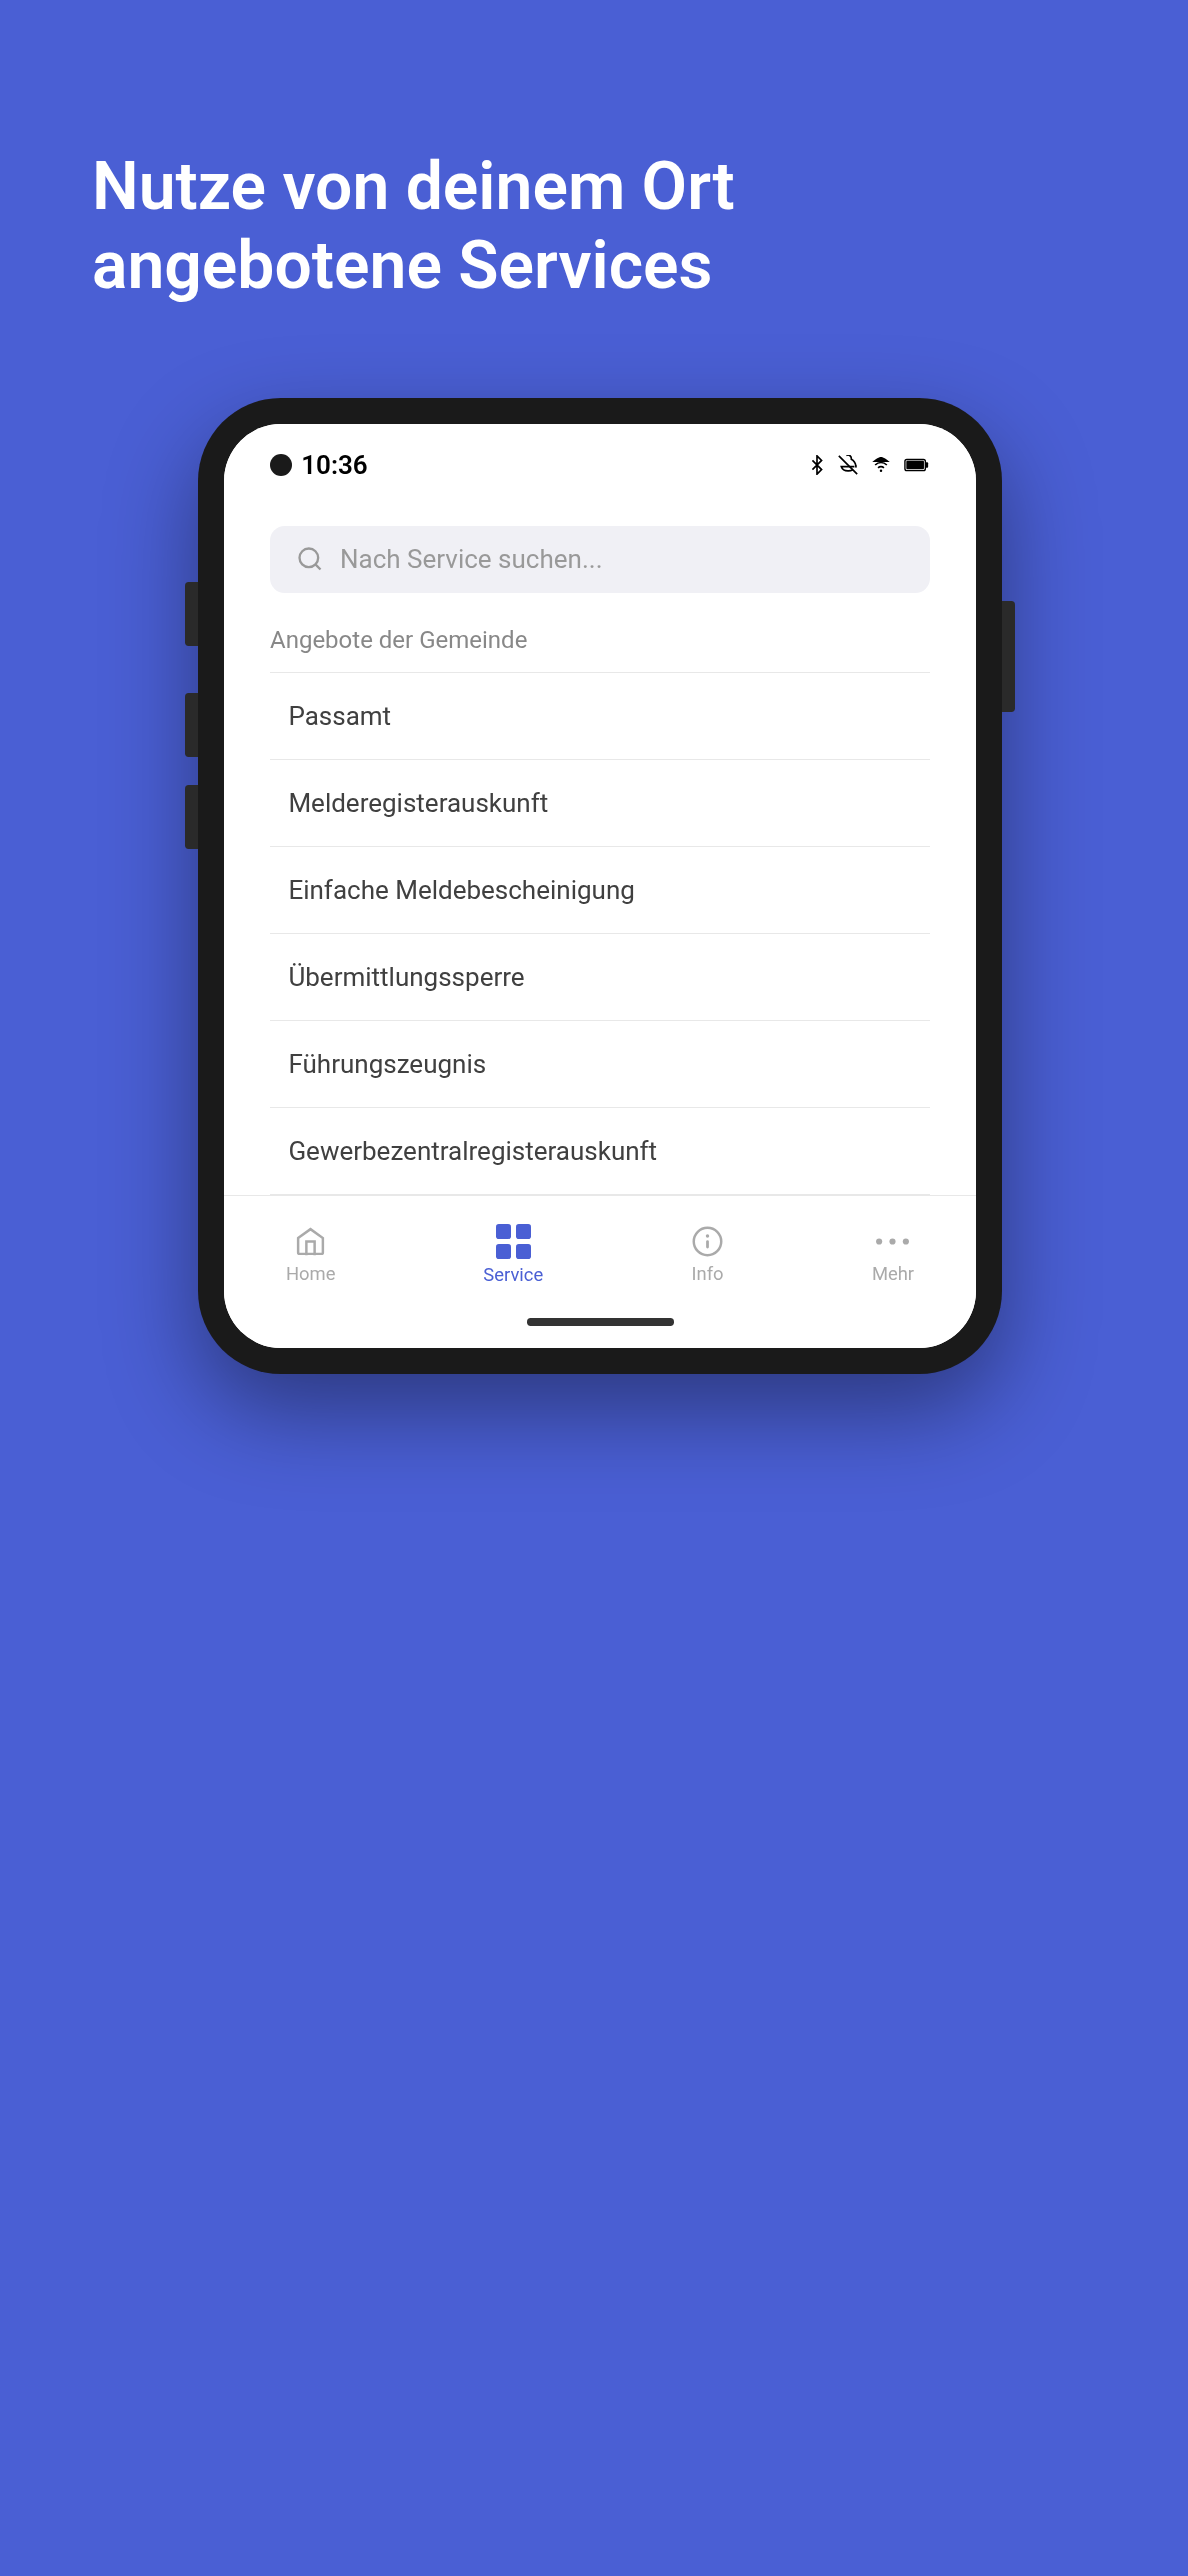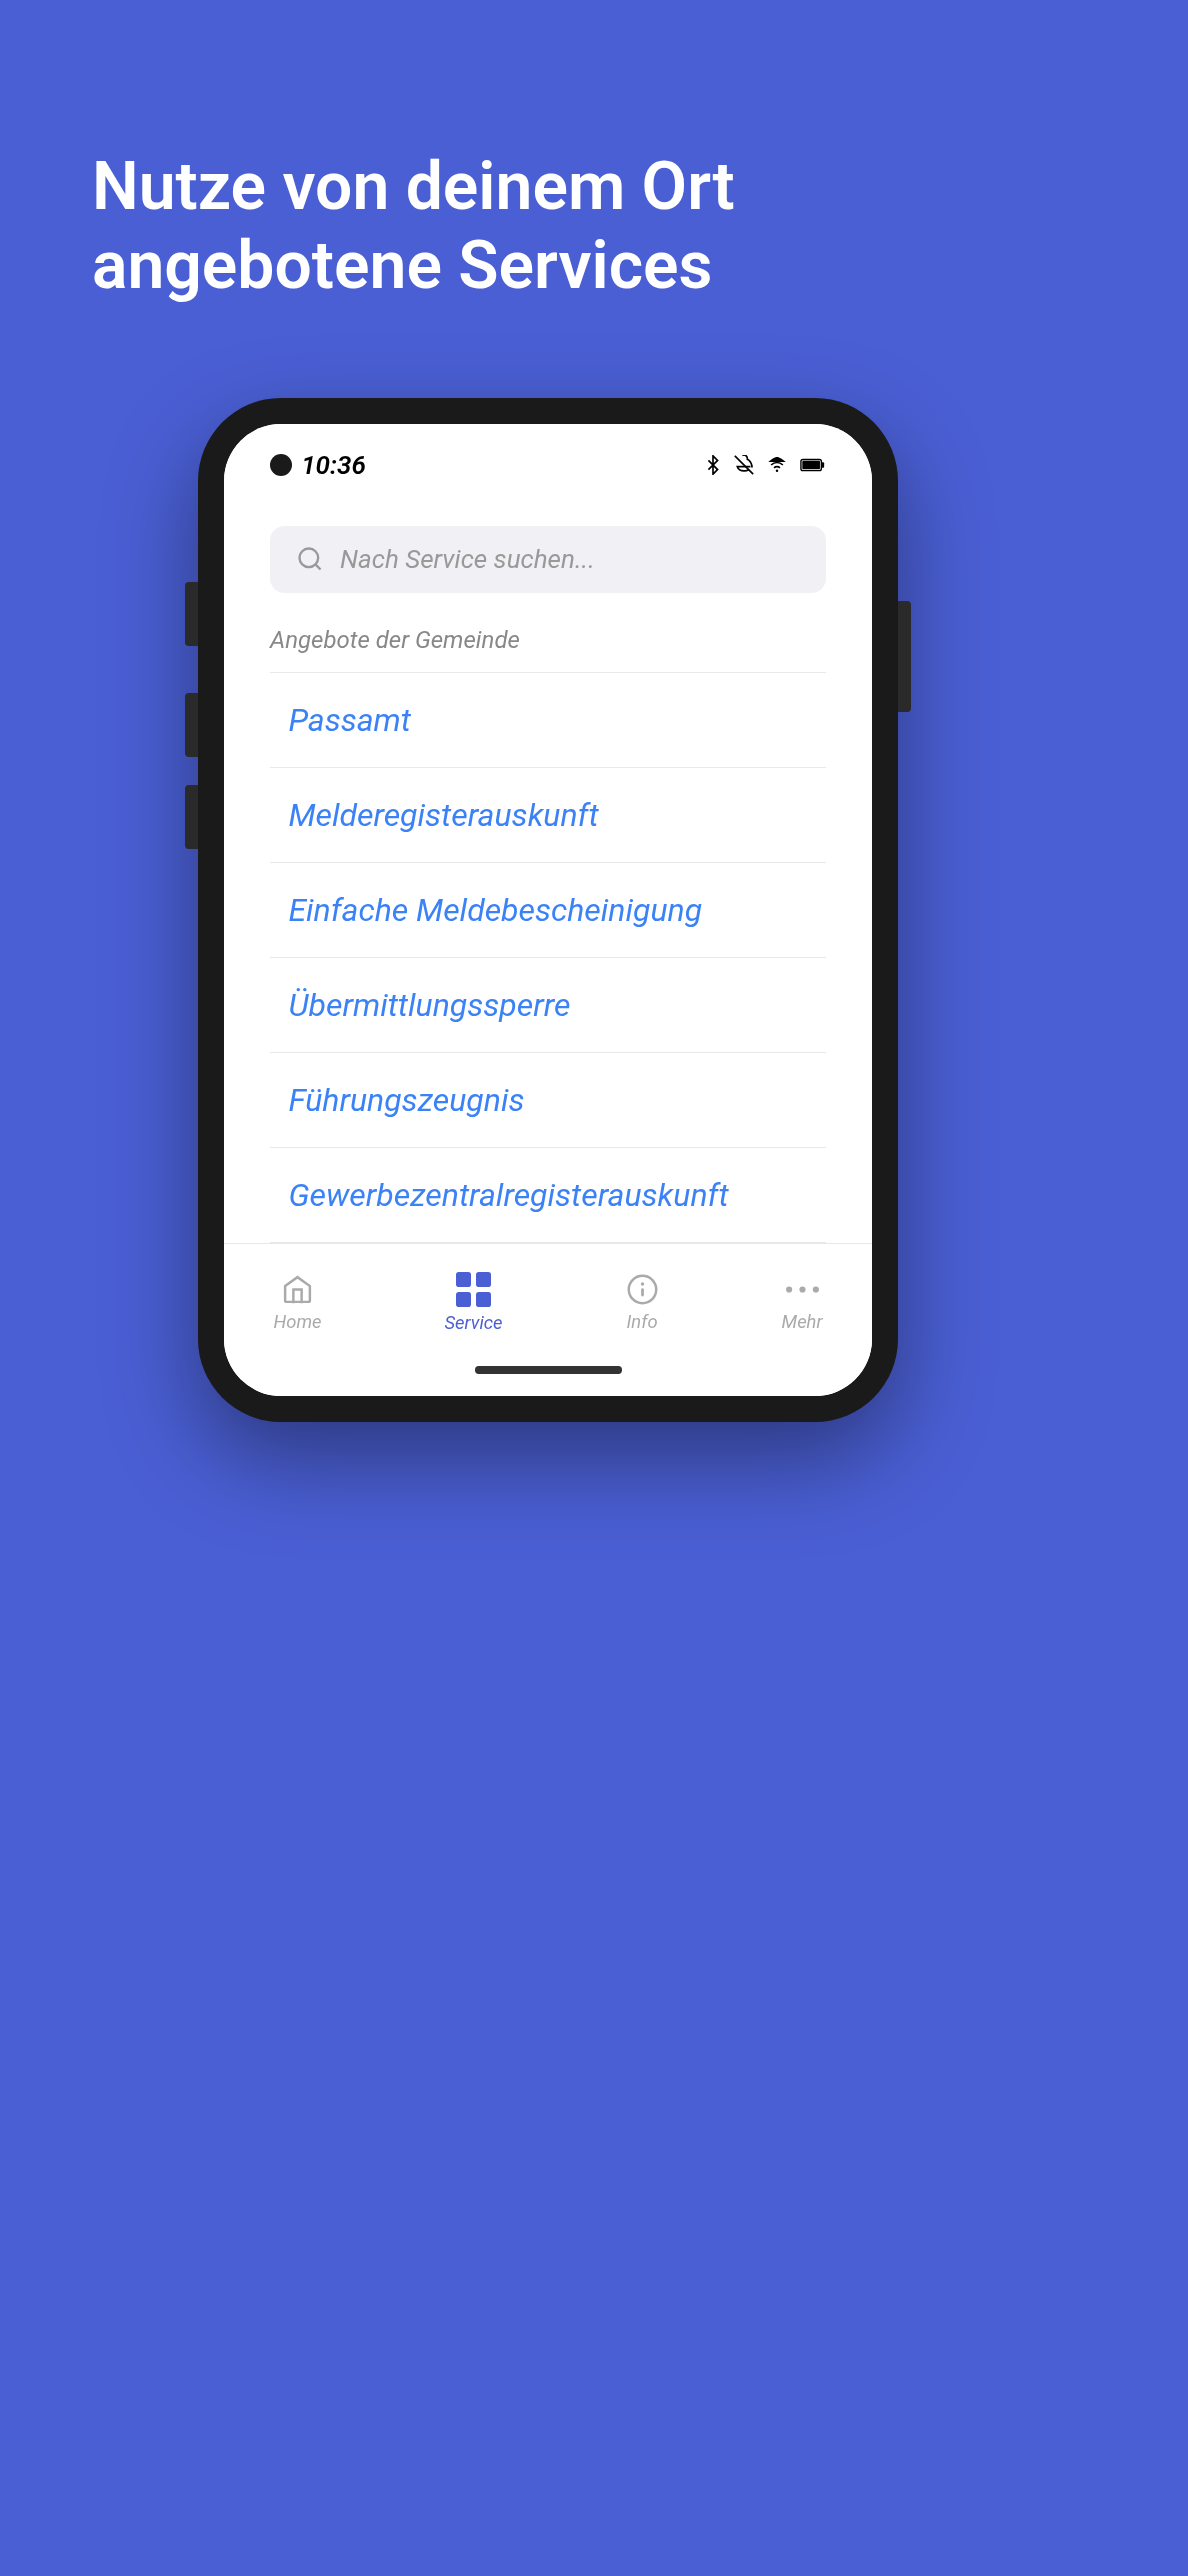--- a/index.html
+++ b/index.html
@@ -28,27 +28,26 @@
       color: white;
     }
 
     .phone-container {
       width: 792px;
       position: relative;
       margin-top: 18.4px;
     }
 
     .phone-frame {
-      width: 700px;
+      width: 804px;
       background: #1a1a1a;
       border-radius: 83px;
       padding: 26px;
       box-shadow: 0 37px 92px rgba(0,0,0,0.4);
       position: relative;
-      font-style: italic;
     }
 
     
     .phone-frame::before {
       content: '';
       position: absolute;
       left: -13px;
       top: 184px;
       width: 13px;
       height: 64px;
@@ -151,22 +150,22 @@
       margin-bottom: 18.4px;
     }
 
     .service-list {
       border-top: 0.9px solid #e8e8e8;
     }
 
     .service-item {
       padding: 28px 18.4px;
       border-bottom: 0.9px solid #e8e8e8;
-      font-size: 32px;
-      color: #3b82f6;
+      font-size: 26px;
+      color: #404040;
       cursor: pointer;
     }
 
     .bottom-nav {
       background: white;
       border-top: 0.9px solid #e8e8e8;
       display: flex;
       justify-content: space-around;
       align-items: center;
       padding: 18.4px 0 9.2px 0;

